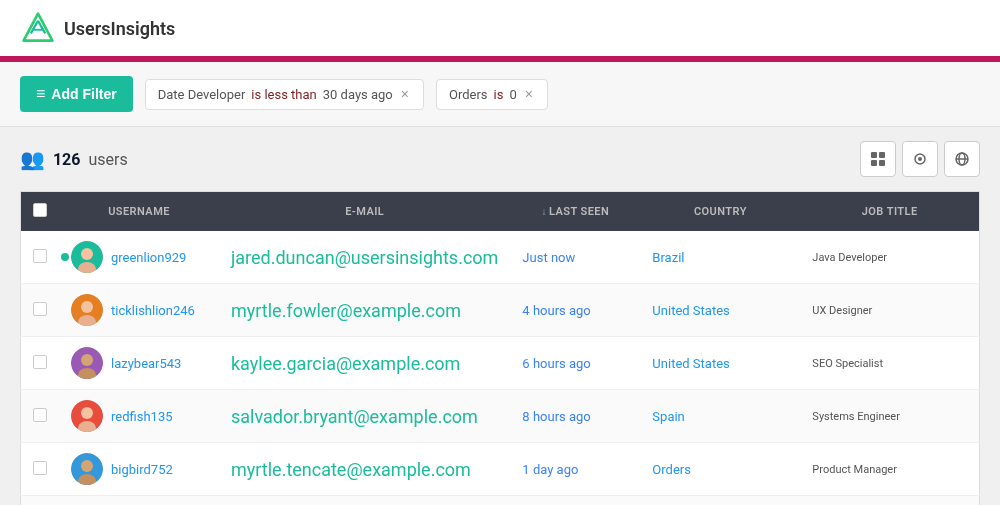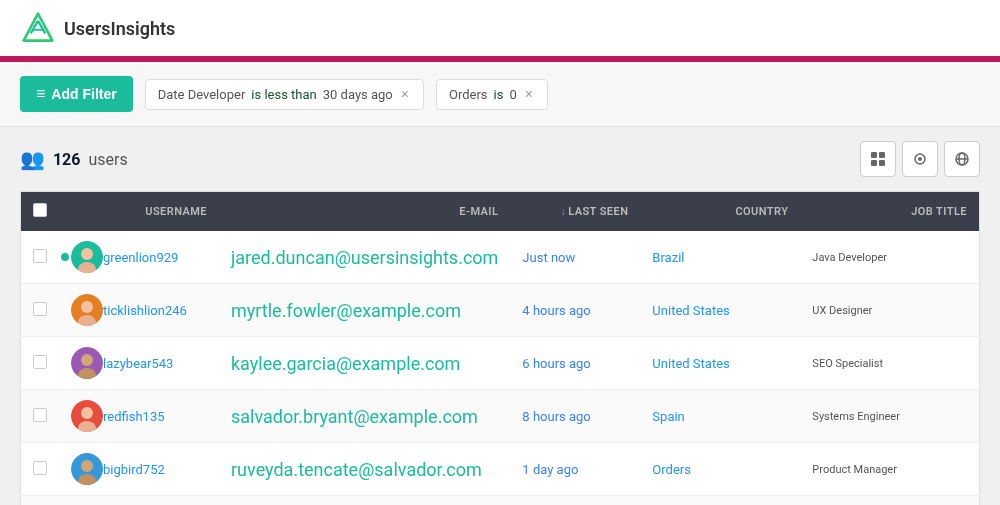--- a/index.html
+++ b/index.html
@@ -65,21 +65,21 @@
       border: 1px solid #ddd;
       border-radius: 4px;
       padding: 7px 12px;
       display: flex;
       align-items: center;
       gap: 6px;
       font-size: 13px;
       color: #555;
     }
     .filter-chip .filter-highlight {
-      color: #14532d;
+      color: #7f1d1d;
     }
     .filter-chip .remove-btn {
       background: none;
       border: none;
       cursor: pointer;
       color: #999;
       font-size: 14px;
       line-height: 1;
       padding: 0 2px;
     }
@@ -133,21 +133,21 @@
     thead tr {
       background: #3a3f4b;
       color: #bbb;
     }
     thead th {
       padding: 11px 12px;
       font-size: 11px;
       font-weight: 600;
       text-transform: uppercase;
       letter-spacing: 0.04em;
-      text-align: right;
+      text-align: center;
     }
     thead th.col-check {
       width: 36px;
       text-align: center;
     }
     thead th.col-username { width: 160px; }
     thead th.col-email { width: 280px; }
     thead th.col-lastseen { width: 130px; }
     thead th.col-country { width: 160px; }
     thead th.col-jobtitle { width: auto; }
@@ -169,20 +169,21 @@
       width: 14px;
       height: 14px;
       border: 1px solid #ccc;
       background: #fff;
       border-radius: 2px;
       display: inline-block;
     }
     .user-cell {
       display: flex;
       align-items: center;
+      gap: 8px;
       position: relative;
     }
     .avatar {
       width: 32px;
       height: 32px;
       border-radius: 50%;
       background: #ccc;
       overflow: hidden;
       flex-shrink: 0;
       display: flex;
@@ -442,21 +443,21 @@
                   <svg viewBox="0 0 32 32" width="32" height="32">
                     <circle cx="16" cy="16" r="16" fill="#3498db"></circle>
                     <circle cx="16" cy="13" r="6" fill="#d4a574"></circle>
                     <ellipse cx="16" cy="28" rx="9" ry="7" fill="#c49060"></ellipse>
                   </svg>
                 </div>
         <a href="#" class="username-link">bigbird752</a>
       </div>
     </td>
     <td>
-      <a href="#" class="email-link">ruveyda.tencate@salvador.com</a>
+      <a href="#" class="email-link">myrtle.tencate@example.com</a>
     </td>
     <td class="lastseen-cell">1 day ago</td>
     <td>
       <a href="#" class="country-link">Orders</a>
     </td>
     <td class="jobtitle-cell">Product Manager</td>
   </tr>
           <tr>
     <td class="col-check">
       

